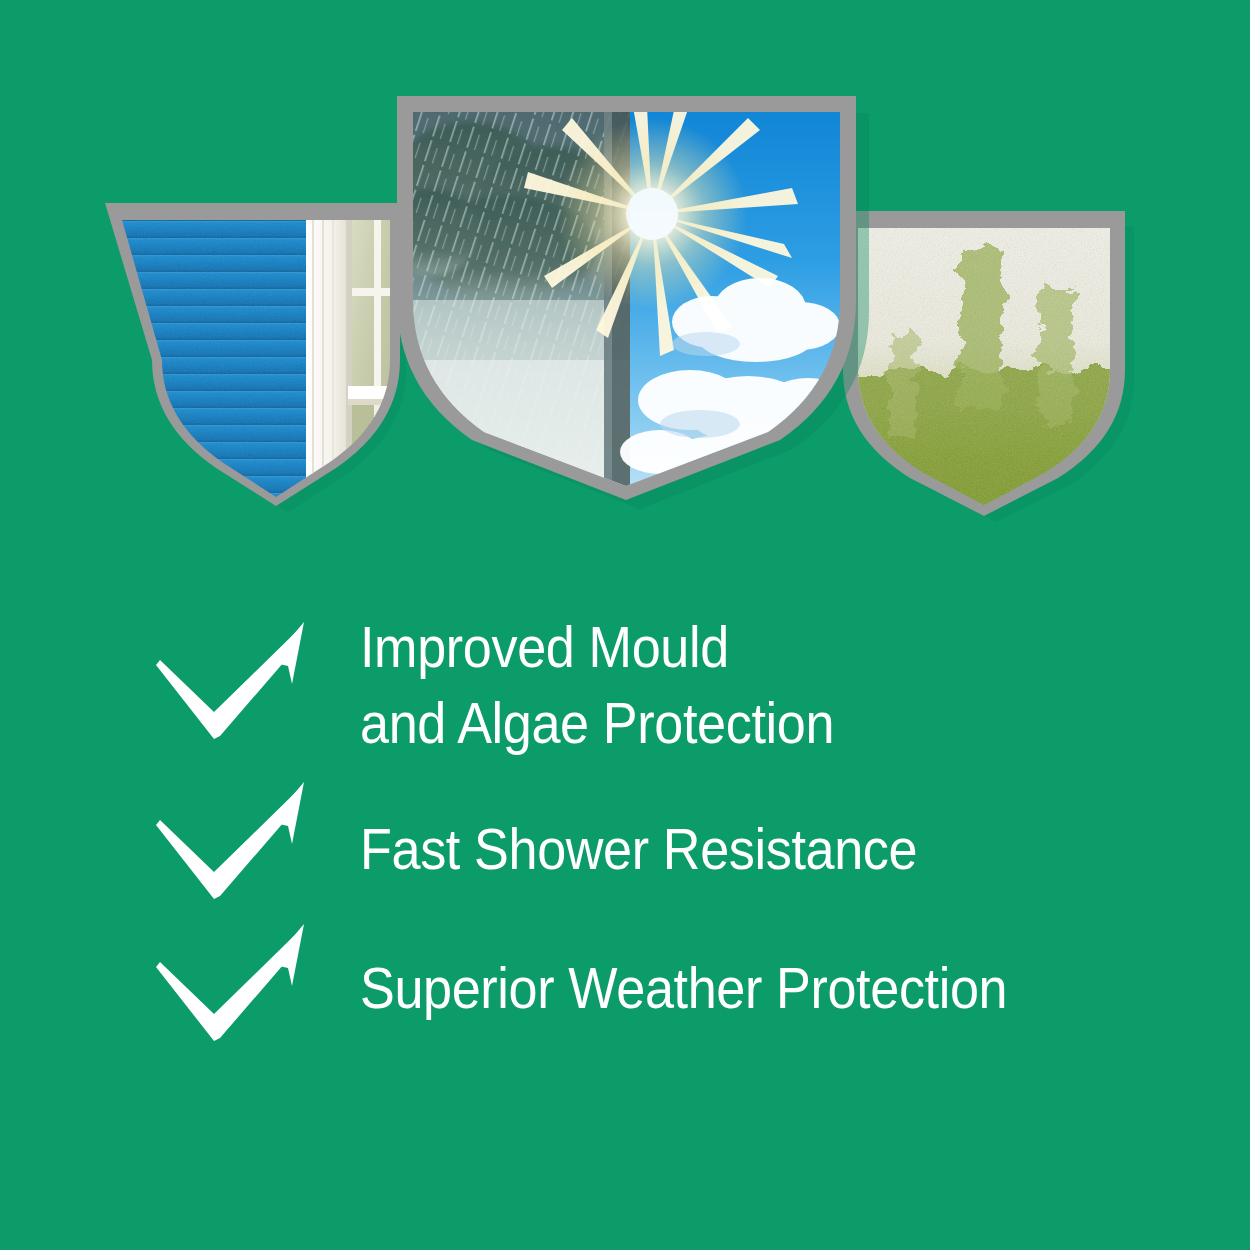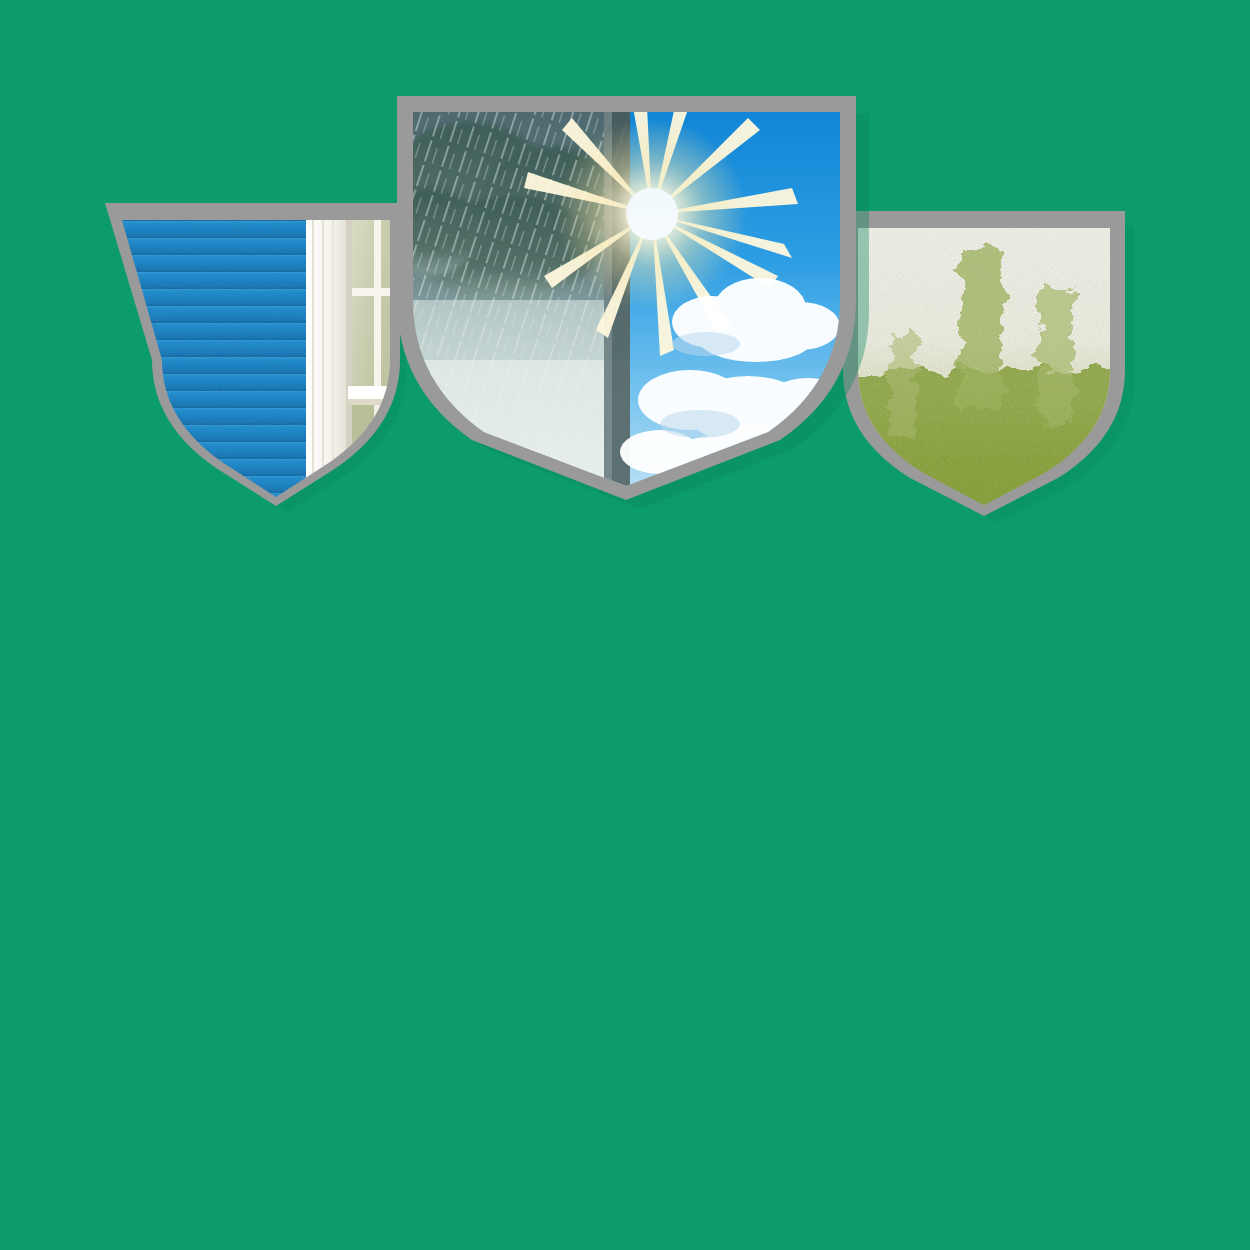--- a/index.html
+++ b/index.html
@@ -267,18 +267,46 @@
             <ellipse cx="706" cy="344" rx="34" ry="12"></ellipse>
             <ellipse cx="700" cy="424" rx="40" ry="14"></ellipse>
           </g>
         </g>
       </g>
     </svg>
   </div>
 
   <div id="benefits">
 
-
-
-
+    <div class="benefit-row row-0">
+      <span class="benefit-check">
+        <svg viewBox="0 0 180 130" width="180" height="130">
+          <path d="M4,47 L8,42 L62,94 L150,8 L144,30 L68,118 L62,121 Z" fill="#ffffff"></path>
+          <path d="M152,4 L118,44 L136,48 L140,66 Z" fill="#ffffff"></path>
+        </svg>
+      </span>
+      <div class="benefit-text">Improved Mould
+and Algae Protection</div>
+    </div>
+
+    <div class="benefit-row row-1">
+      <span class="benefit-check">
+        <svg viewBox="0 0 180 130" width="180" height="130">
+          <path d="M4,47 L8,42 L62,94 L150,8 L144,30 L68,118 L62,121 Z" fill="#ffffff"></path>
+          <path d="M152,4 L118,44 L136,48 L140,66 Z" fill="#ffffff"></path>
+        </svg>
+      </span>
+      <div class="benefit-text">Fast Shower Resistance</div>
+    </div>
+
+
+    <div class="benefit-row row-3">
+      <span class="benefit-check">
+        <svg viewBox="0 0 180 130" width="180" height="130">
+          <path d="M4,47 L8,42 L62,94 L150,8 L144,30 L68,118 L62,121 Z" fill="#ffffff"></path>
+          <path d="M152,4 L118,44 L136,48 L140,66 Z" fill="#ffffff"></path>
+        </svg>
+      </span>
+      <div class="benefit-text">Superior Weather Protection</div>
+    </div>
 
   </div>
 </div>
 
 </body></html>

